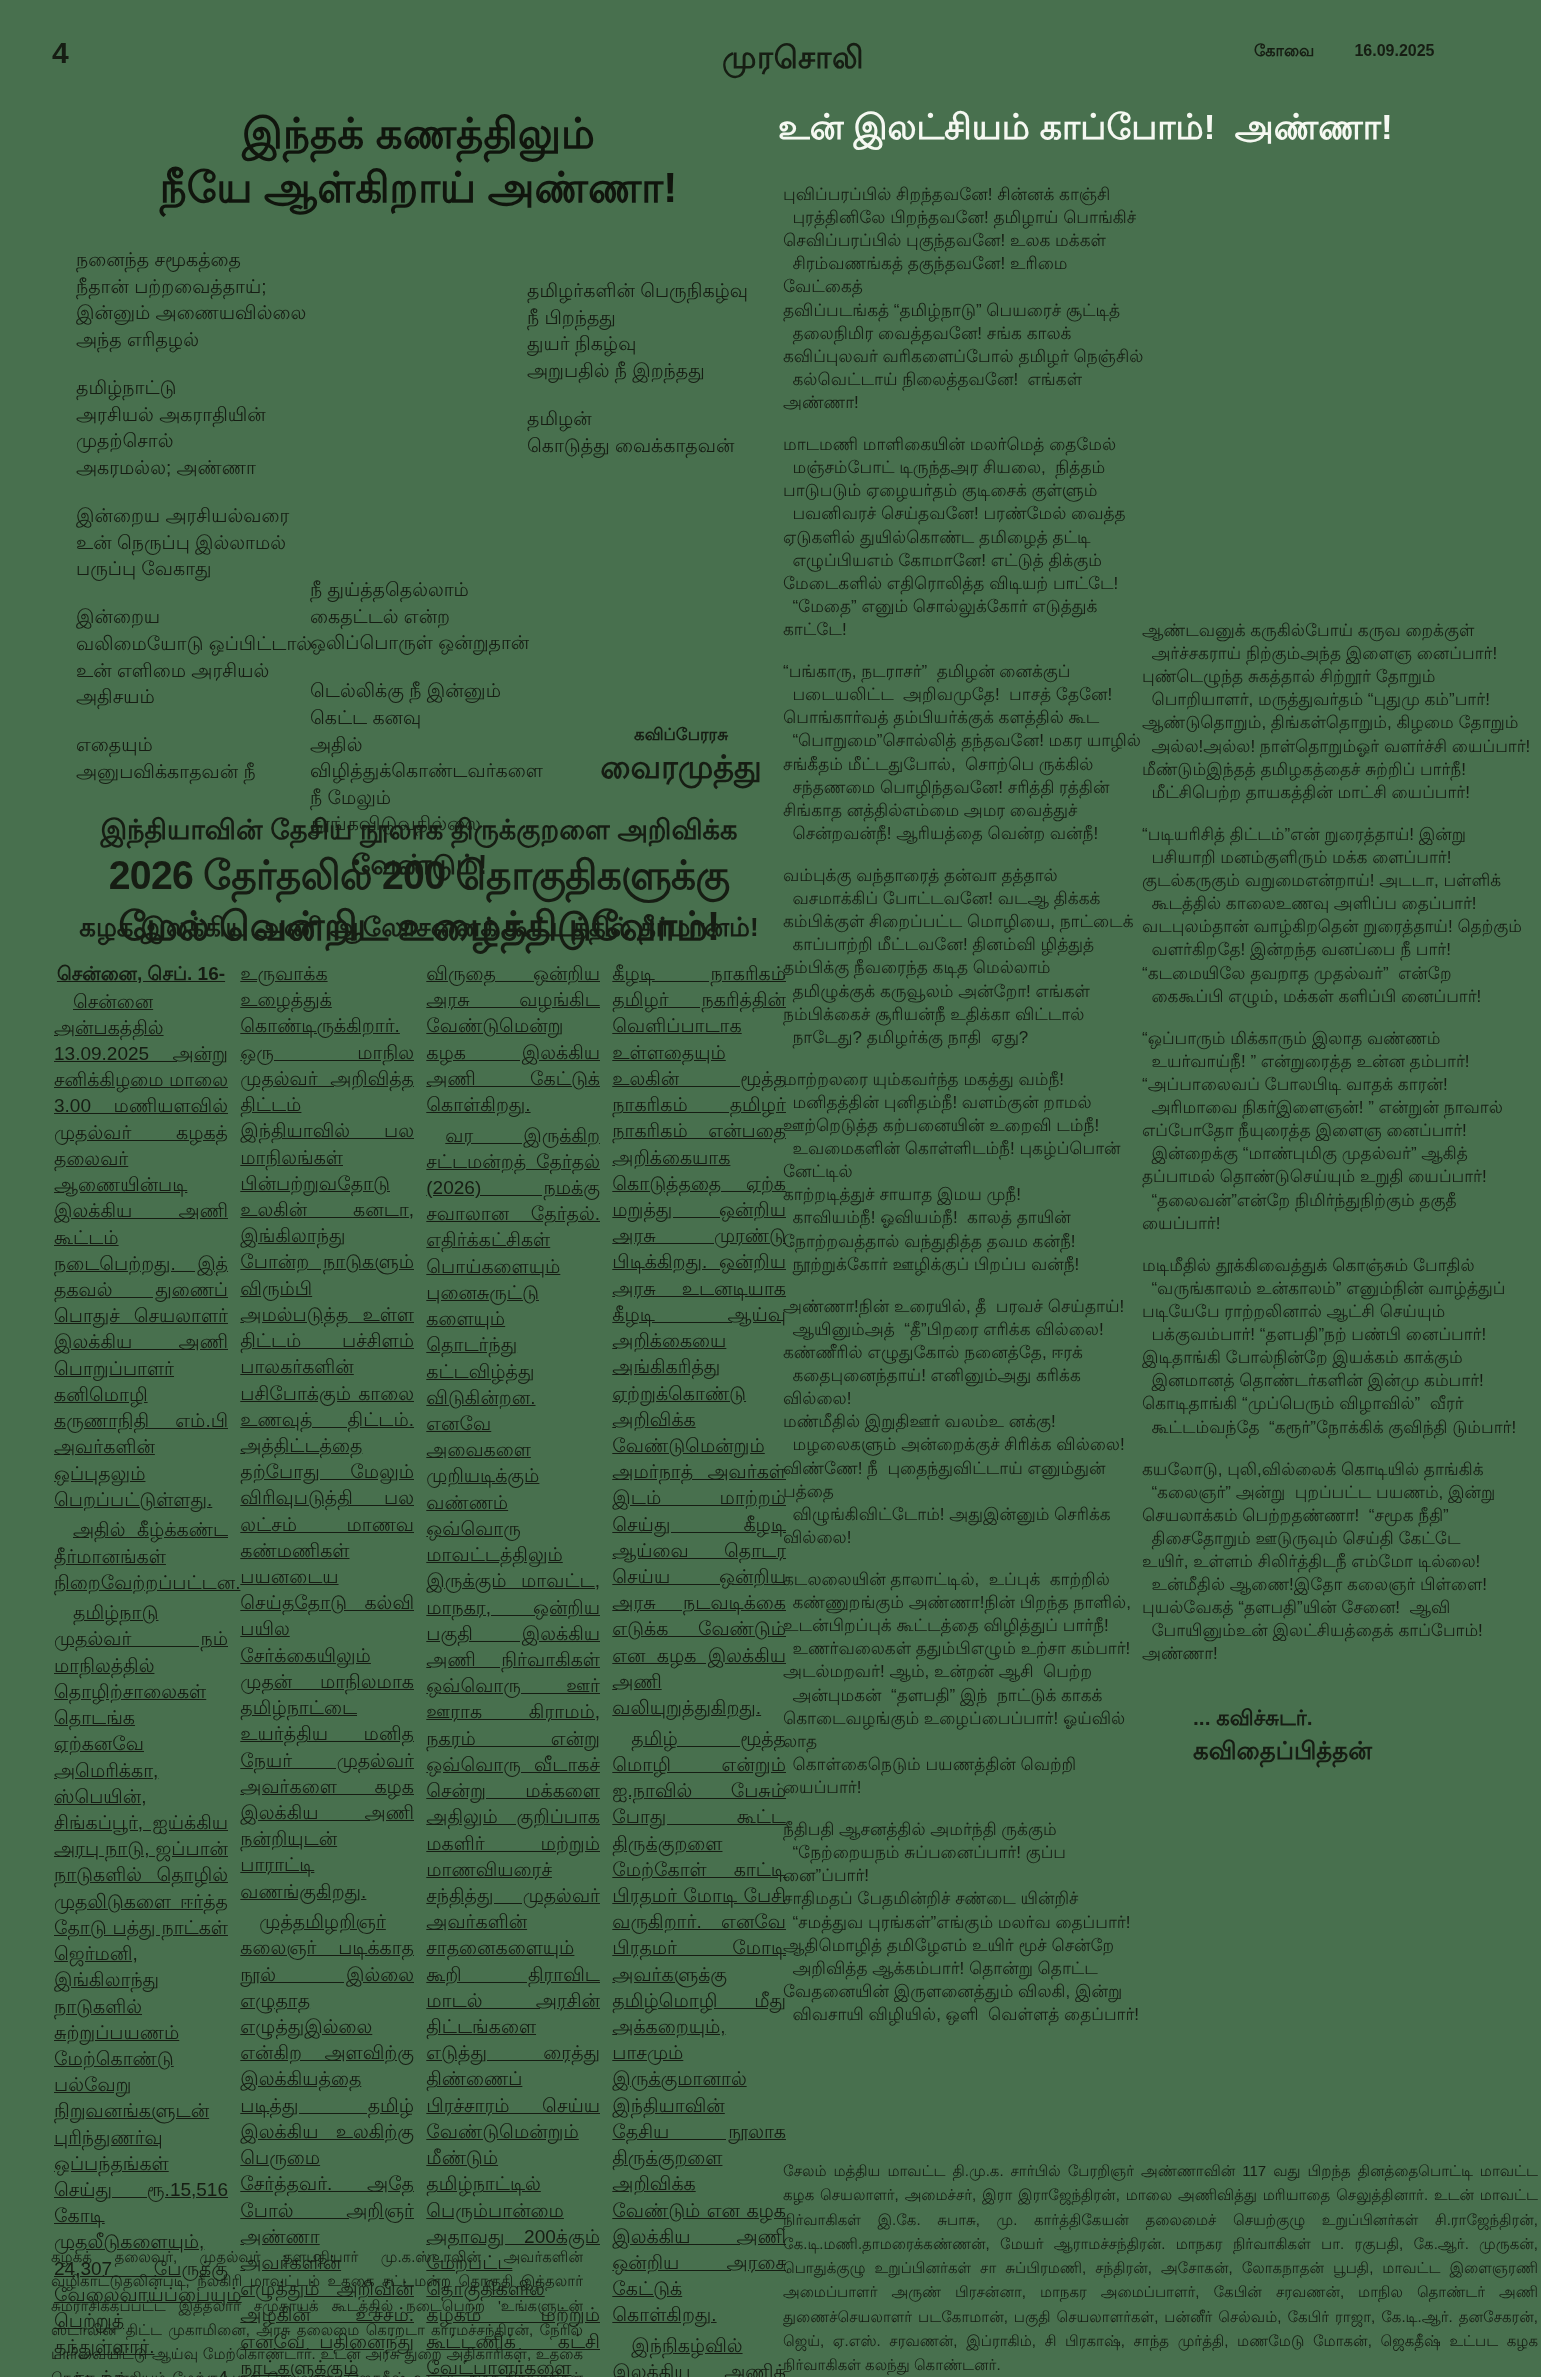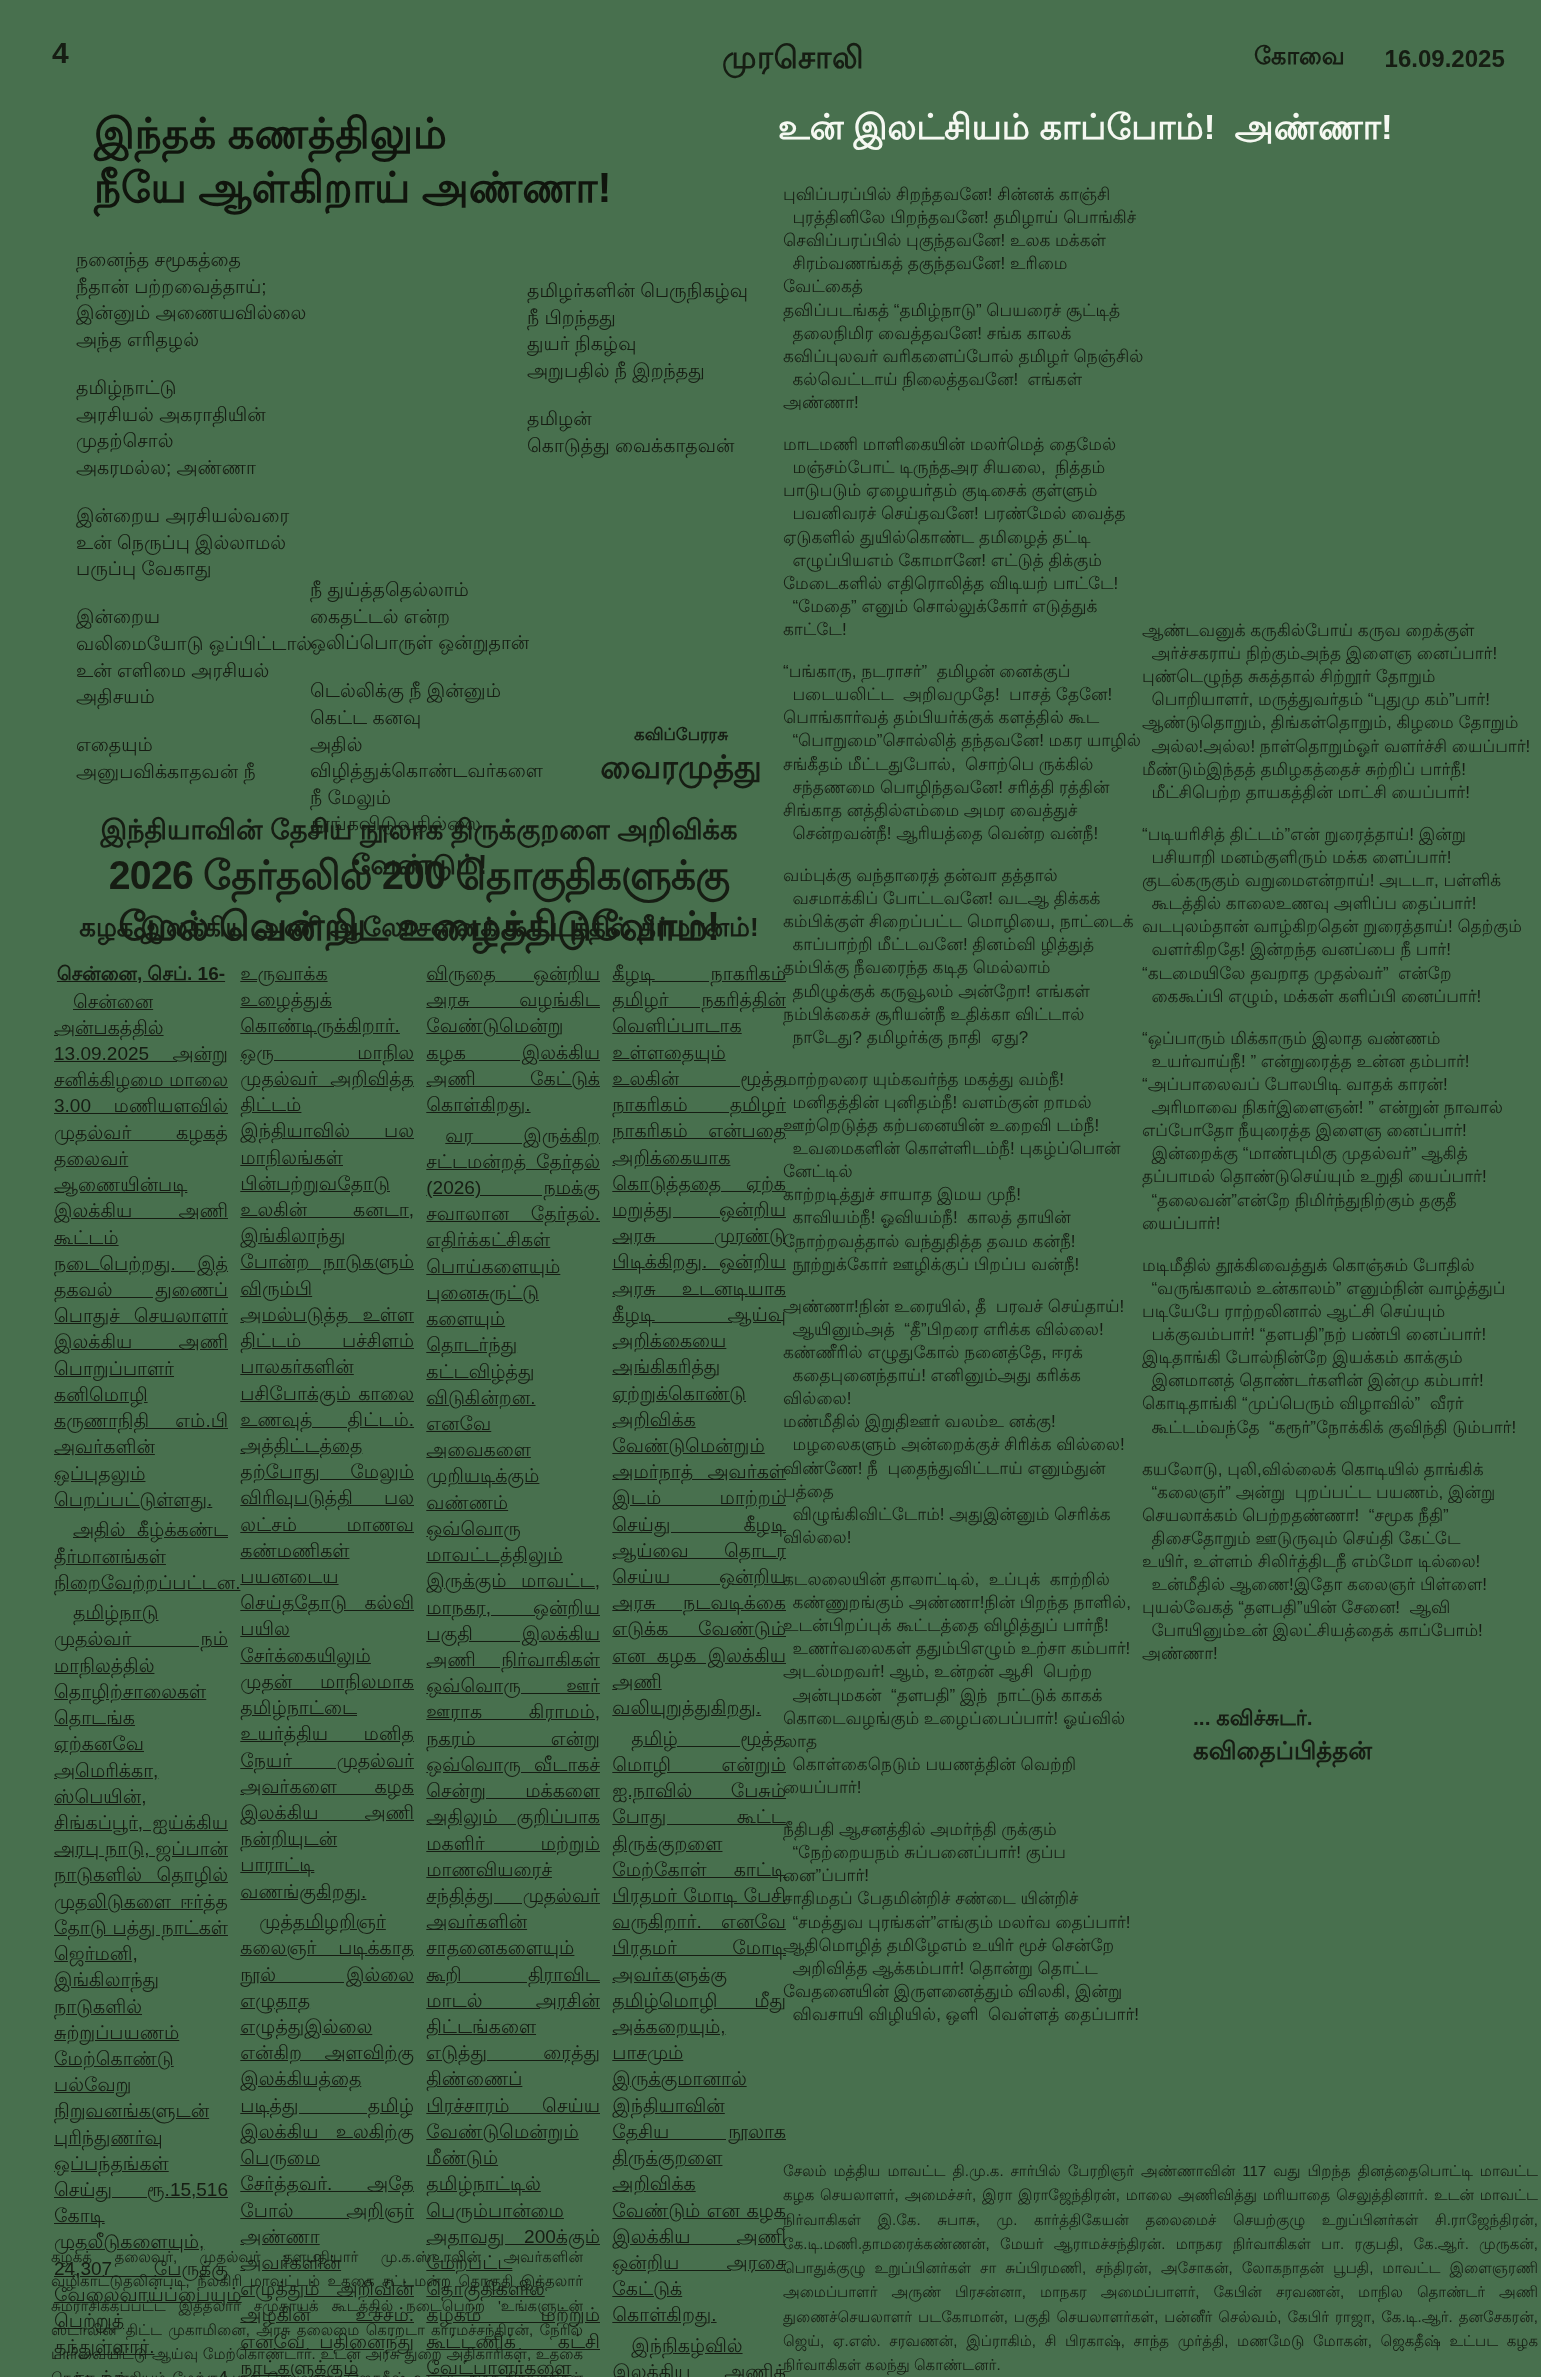--- a/index.html
+++ b/index.html
@@ -2,23 +2,23 @@
 <html style="font-size:11.5px"><head>
 <meta charset="utf-8">
 <style>
   html,body{margin:0;padding:0;background:#2f4a35;}
   .page{position:relative;width:1541px;height:2377px;background:#48704e;overflow:hidden;
         font-family:"Liberation Sans", sans-serif;color:#161d13;}
   .abs{position:absolute;}
   
   .pgnum{font-size:30px;font-weight:bold;}
   .masthead{font-size:31px;font-weight:bold;letter-spacing:0.7px;}
-  .edline{font-size:24px;font-weight:bold;display:flex;gap:40px;align-items:flex-end;}
-  
-  .lp-title{width:649px;text-align:left;font-size:42px;line-height:1.28;font-weight:bold;
+  .edline{font-size:16px;font-weight:bold;display:flex;gap:40px;}
+  
+  .lp-title{width:649px;text-align:center;font-size:42px;line-height:1.28;font-weight:bold;
             white-space:pre-wrap;color:#10150d;}
   .verse{white-space:pre-wrap;font-weight:400;}
   .lp .verse{font-size:19px;line-height:1.4;margin-bottom:21.6px;}
   .sig1{font-size:16.6px;font-weight:bold;text-align:center;}
   .sig2{font-size:32px;font-weight:bold;text-align:center;margin-top:2.9px;}
   
   .rp-title{width:765px;font-size:35px;font-weight:bold;color:#f5f8f1;white-space:pre-wrap;}
   .rp .verse{font-size:17px;line-height:1.36;margin-bottom:19px;}
   .rp-sig{margin-top:40px;padding-left:51px;font-weight:bold;}
   .rp-sig .s1{font-size:21px;}

